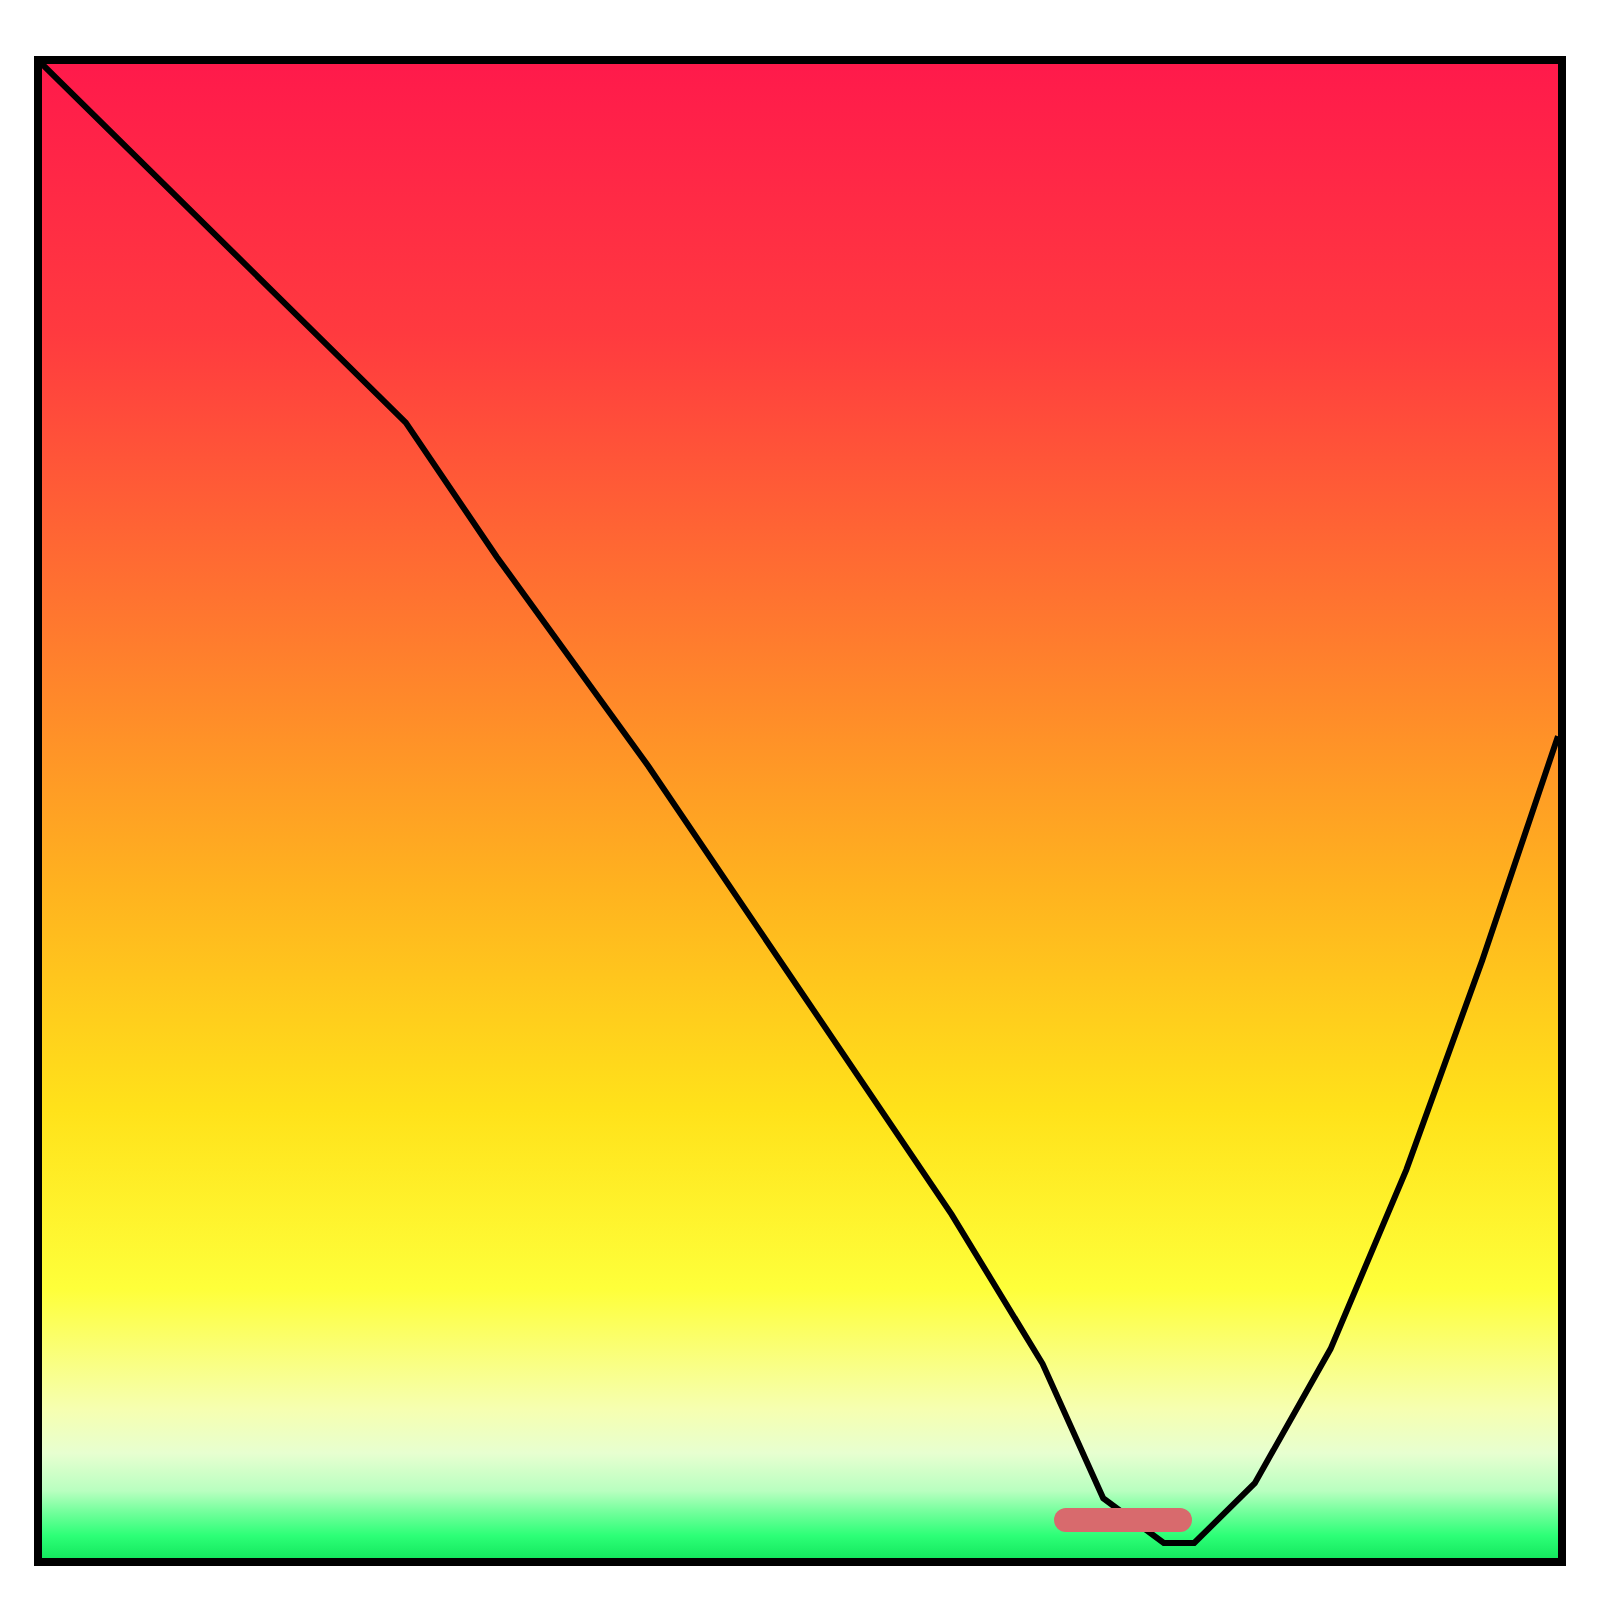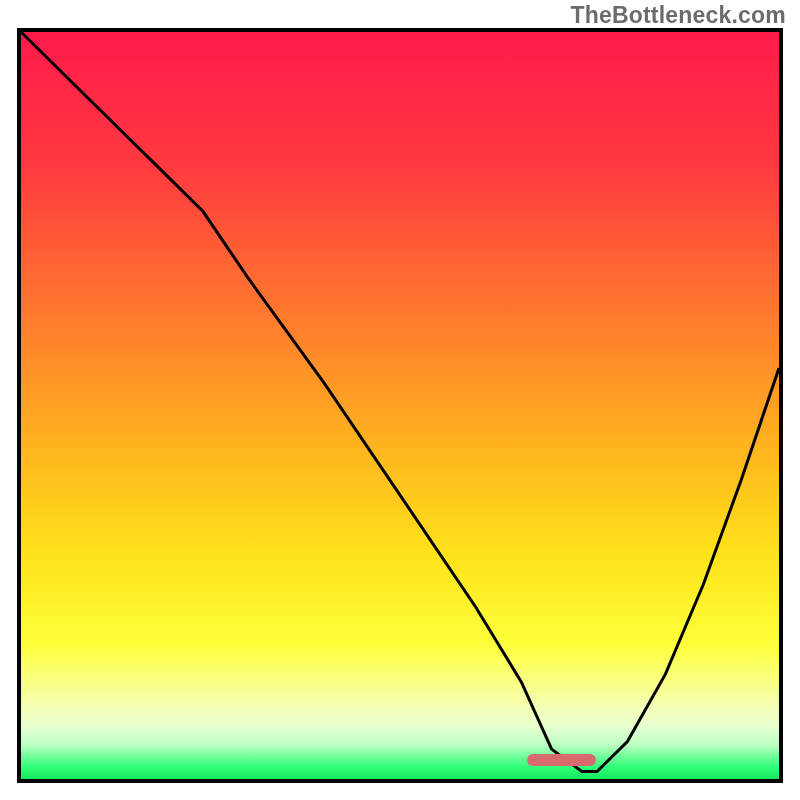--- a/index.html
+++ b/index.html
@@ -48,21 +48,20 @@
     position: absolute;
     height: 12px;
     border-radius: 6px;
     background: #d86a6d;
   }
 </style>
 </head>
 <body>
 <div class="root">
 
-  <div class="watermark">TheBottleneck.com</div>
 
   <div class="frame">
     <div class="gradient" id="grad" style="background: linear-gradient(rgb(255, 26, 75) 0%, rgb(255, 58, 63) 18%, rgb(255, 122, 46) 38%, rgb(255, 178, 31) 55%, rgb(255, 226, 26) 70%, rgb(254, 255, 58) 82%, rgb(246, 255, 176) 90%, rgb(231, 255, 208) 93%, rgb(185, 255, 192) 95.5%, rgb(111, 255, 154) 97%, rgb(45, 255, 119) 98.5%, rgb(20, 232, 94) 100%);"></div>
     <svg class="curve" viewBox="0 0 758 747" preserveAspectRatio="none">
       <path id="curvePath" fill="none" stroke="#000" stroke-width="3" d="M 0.0 0.0 L 75.8 74.7 L 151.6 149.4 L 181.9 179.3 L 227.4 246.5 L 303.2 351.1 L 379.0 463.1 L 454.8 575.2 L 500.3 649.9 L 530.6 717.1 L 560.9 739.5 L 576.1 739.5 L 606.4 709.6 L 644.3 642.4 L 682.2 552.8 L 720.1 448.2 L 758.0 336.1"></path>
     </svg>
     <div class="marker" id="marker" style="left: 505.586px; width: 68.978px; top: 722.325px;"></div>
   </div>
 
 </div>

